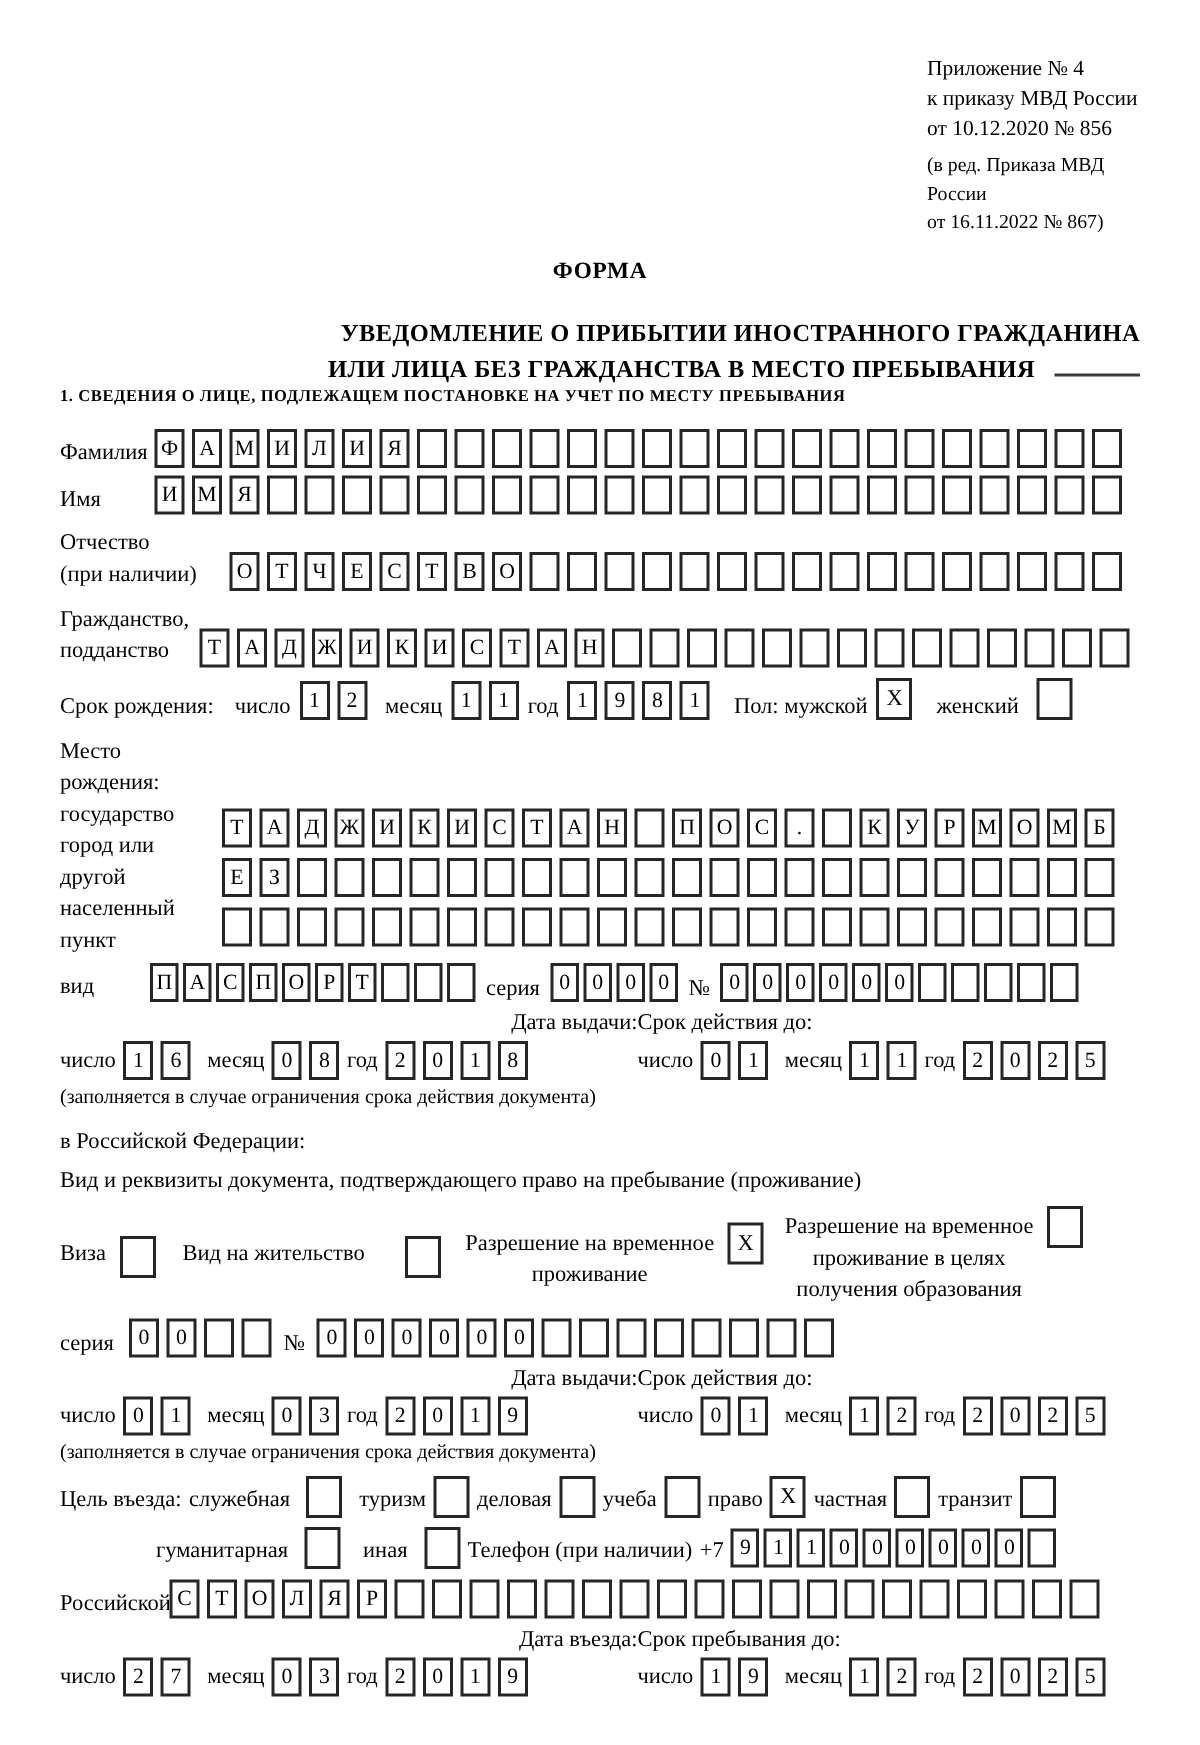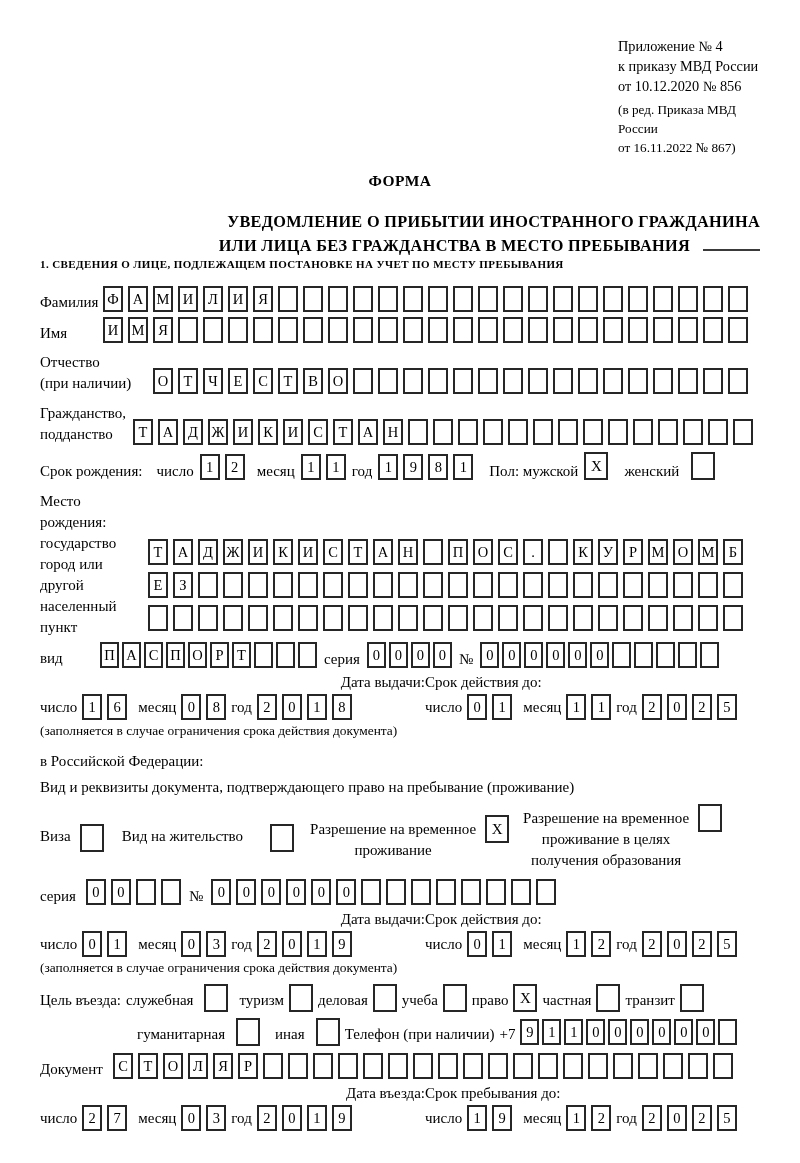--- a/index.html
+++ b/index.html
@@ -507,42 +507,42 @@
     <span class="chk"></span>
     <span class="inl">право</span>
     <span class="chk">X</span>
     <span class="inl">частная</span>
     <span class="chk"></span>
     <span class="inl">транзит</span>
     <span class="chk"></span>
   </div>
 
   <div class="purpose" style="margin-top:6px">
-    <span class="inl" style="margin-left:97px">гуманитарная</span>
+    <span class="inl" style="margin-left:64px">гуманитарная</span>
     <span class="chk gap6"></span>
     <span class="inl gap10">иная</span>
     <span class="chk gap6"></span>
     <span class="inl gap14">Телефон (при наличии)</span>
     <span class="inl gap14">+7</span>
     <div class="cells tight">
         <span class="cell">9</span>
         <span class="cell">1</span>
         <span class="cell">1</span>
         <span class="cell">0</span>
         <span class="cell">0</span>
         <span class="cell">0</span>
         <span class="cell">0</span>
         <span class="cell">0</span>
         <span class="cell">0</span>
         <span class="cell"></span>
       </div>
   </div>
 
   <div class="row" style="margin-top:7px">
-    <div class="lbl w73">Документ</div>
+    <div class="lbl w73">Российской</div>
     <div class="cells">
         <span class="cell">С</span>
         <span class="cell">Т</span>
         <span class="cell">О</span>
         <span class="cell">Л</span>
         <span class="cell">Я</span>
         <span class="cell">Р</span>
         <span class="cell"></span>
         <span class="cell"></span>
         <span class="cell"></span>

